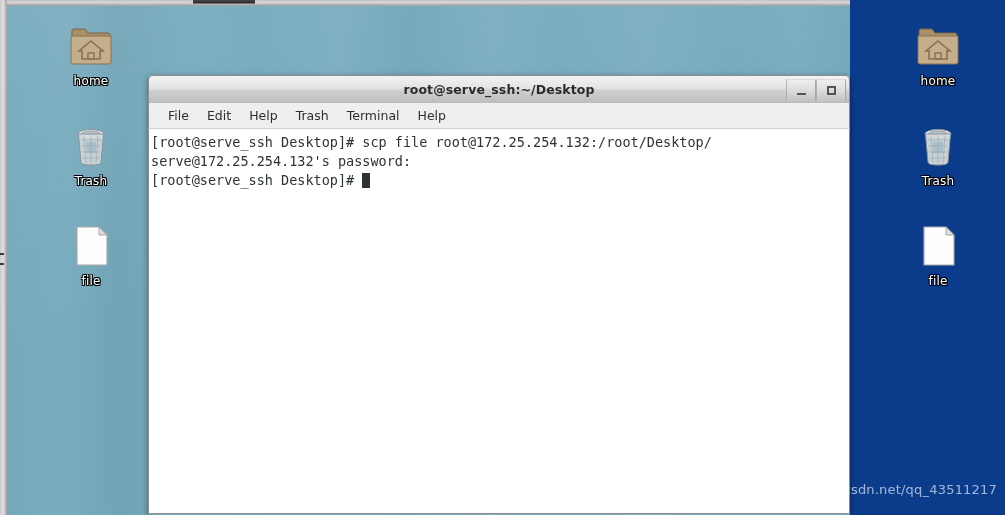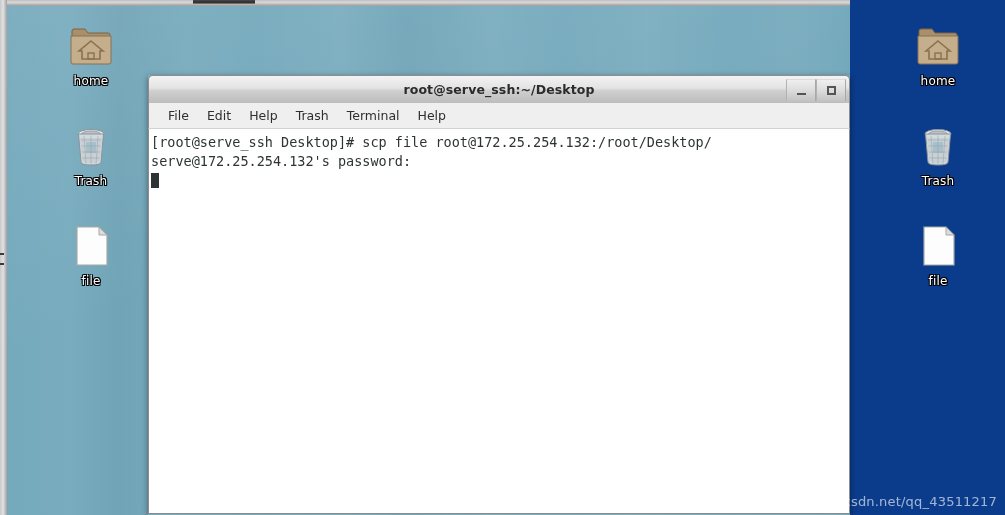--- a/index.html
+++ b/index.html
@@ -208,21 +208,21 @@
     width: 8px;
     height: 15px;
     background: #2e3436;
     vertical-align: -3px;
   }
 
   
   #watermark {
     position: absolute;
     right: 8px;
-    bottom: 6px;
+    bottom: 18px;
     font-size: 13px;
     font-family: "DejaVu Sans", sans-serif;
     color: rgba(255,255,255,0.62);
     letter-spacing: 0.2px;
     white-space: nowrap;
   }
 </style>
 </head>
 <body>
 
@@ -324,20 +324,20 @@
       <div class="menu-item">Edit</div>
       <div class="menu-item">Help</div>
       <div class="menu-item">Trash</div>
       <div class="menu-item">Terminal</div>
       <div class="menu-item">Help</div>
     </div>
 
     <div id="terminal-body">
       <div class="term-line">[root@serve_ssh Desktop]# scp file root@172.25.254.132:/root/Desktop/</div>
       <div class="term-line">serve@172.25.254.132's password:</div>
-      <div class="term-line"><span class="term-cursor"></span></div>
+      <div class="term-line"><span>[root@serve_ssh Desktop]# </span><span class="term-cursor"></span></div>
     </div>
 
   </div>
 
   <div id="watermark">https://blog.csdn.net/qq_43511217</div>
 
 </div>
 
 </body></html>

